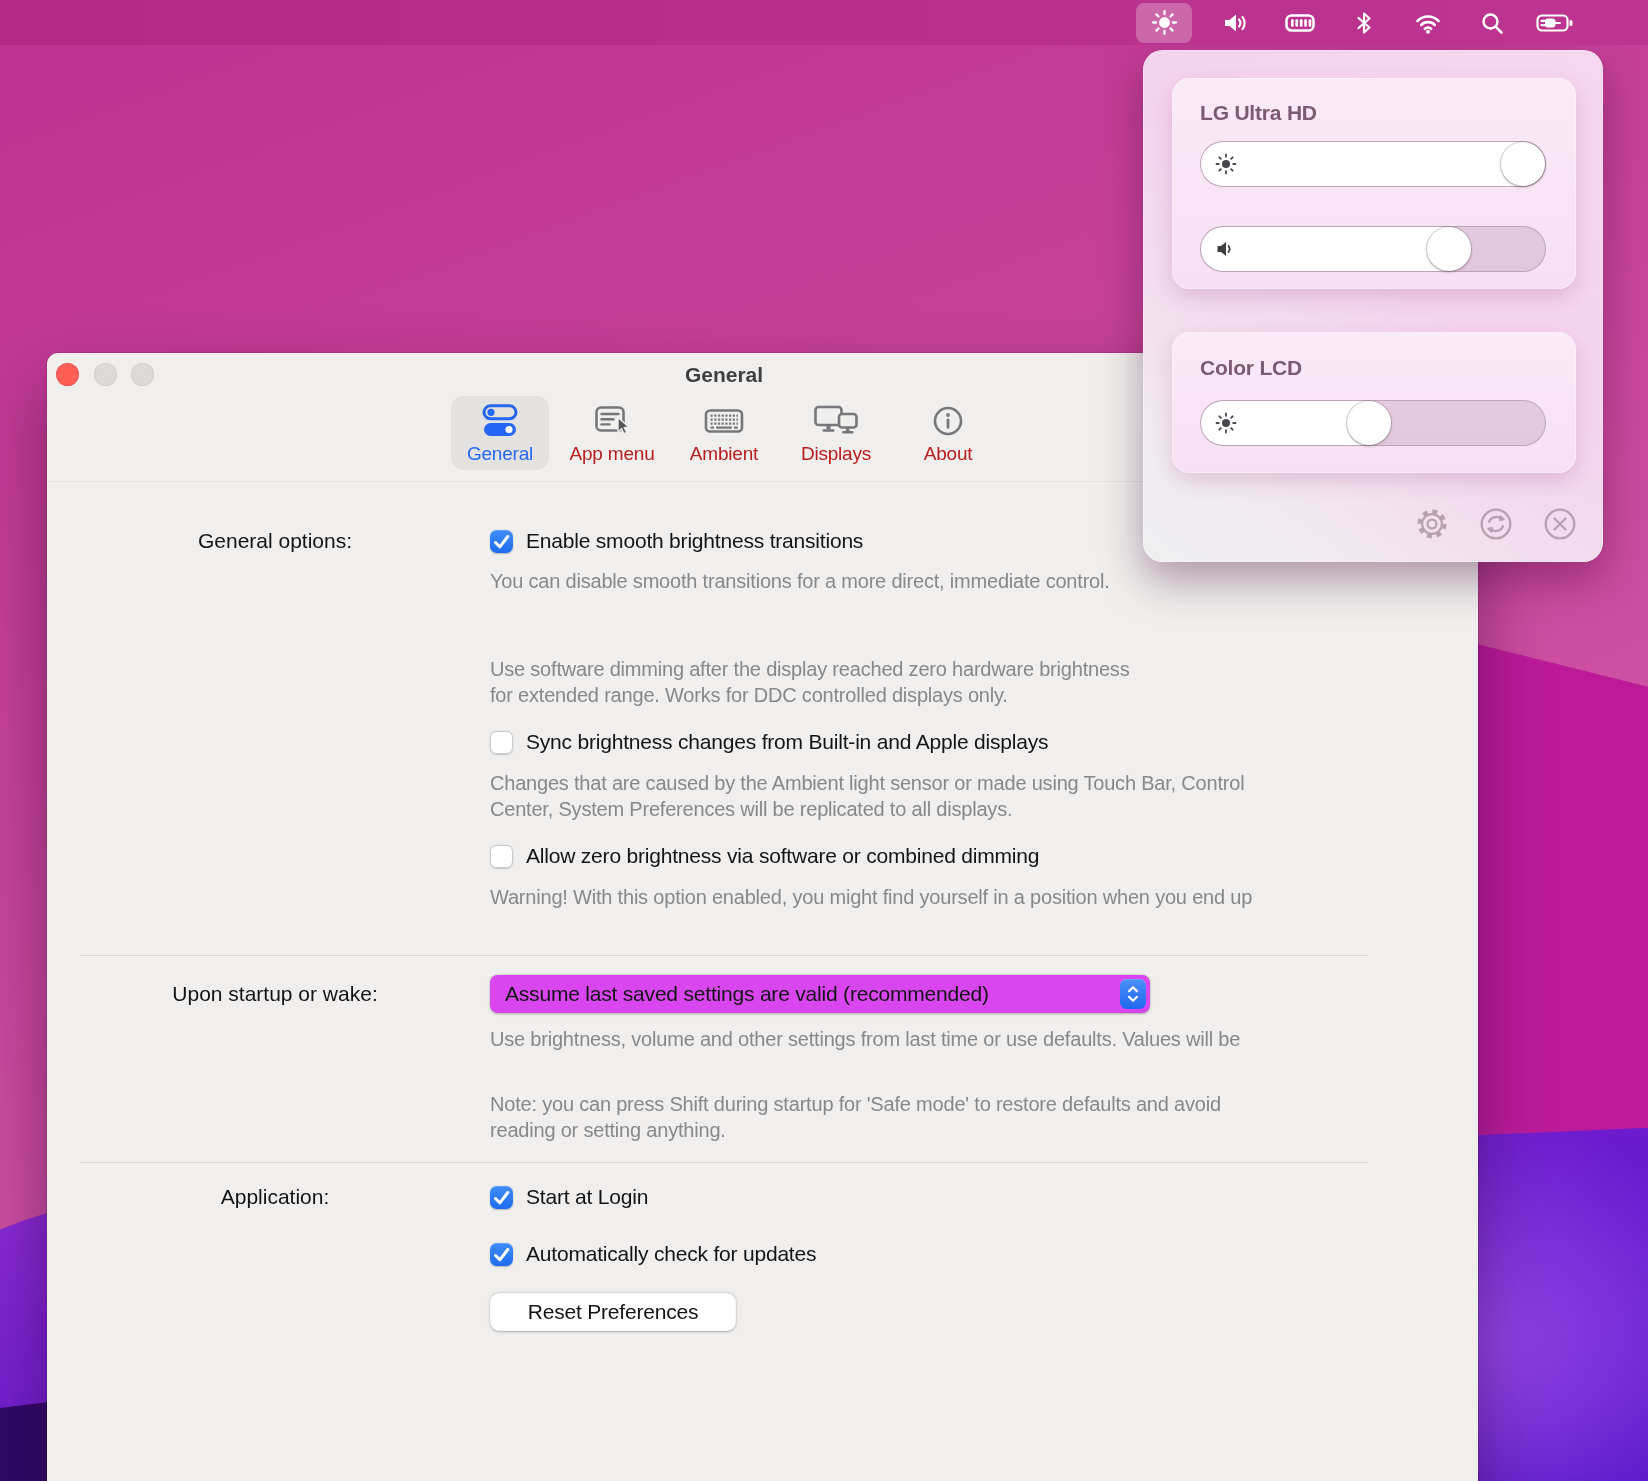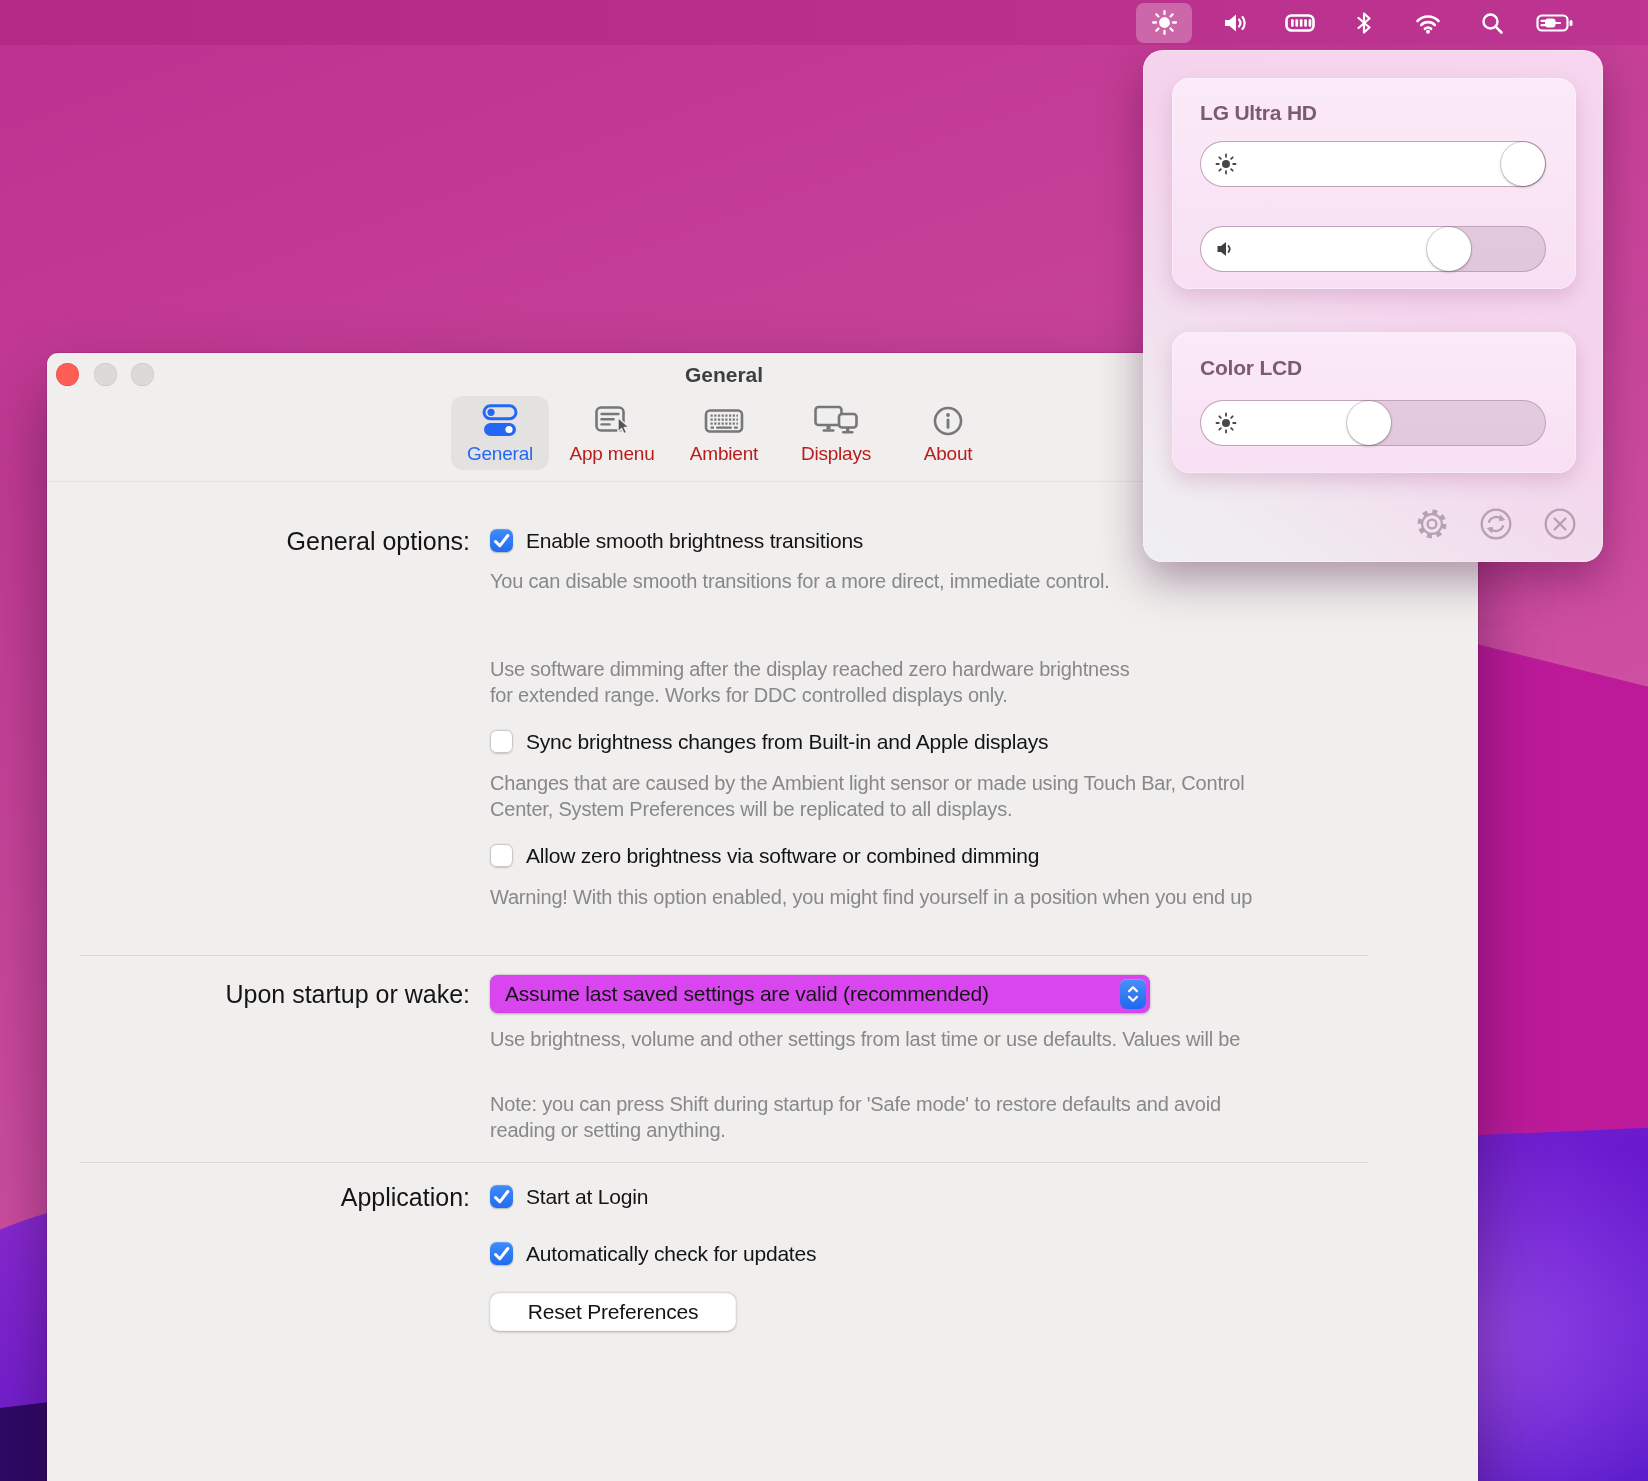--- a/index.html
+++ b/index.html
@@ -39,23 +39,23 @@
   .toolbar{position:absolute;top:43px;left:33px;width:1288px;display:flex;justify-content:center;gap:14px;}
   .tb-btn{width:98px;height:74px;border-radius:12px;display:flex;flex-direction:column;
     align-items:center;justify-content:center;gap:3px;}
   .tb-btn.selected{background:#e3e2e1;}
   .tb-icon{height:38px;display:flex;align-items:center;justify-content:center;}
   .tb-label{font-size:19px;color:#b91c1c;letter-spacing:-.2px;}
   .tb-btn.selected .tb-label{color:#2567f5;}
   .header-sep{position:absolute;top:128px;left:0;right:0;height:1px;background:#e3e2e0;}
 
   .content{position:absolute;left:33px;top:128px;width:1288px;height:956px;}
-  .col-label{position:absolute;left:0;width:390px;text-align:right;
-    font-size:25px;line-height:24px;color:#141416;}
-  .cb-row{position:absolute;left:410px;display:flex;align-items:flex-start;gap:13px;}
+  .col-label{position:absolute;left:0;width:390px;text-align:center;
+    font-size:21px;line-height:24px;color:#141416;}
+  .cb-row{position:absolute;left:410px;display:flex;align-items:center;gap:13px;}
   .checkbox{width:23px;height:23px;border-radius:6.5px;display:flex;align-items:center;justify-content:center;}
   .checkbox[data-checked="true"]{background:linear-gradient(180deg,#3f8cf9,#1f6cf0);
     box-shadow:inset 0 .5px 0 rgba(255,255,255,.4),0 .5px 1.5px rgba(0,0,0,.25);}
   .checkbox[data-checked="false"]{background:#fff;
     box-shadow:inset 0 0 0 1px #c8c8c8,0 .5px 1.5px rgba(0,0,0,.18);}
   .checkbox svg{display:none;}
   .checkbox[data-checked="true"] svg{display:block;}
   .cb-label{font-size:21px;line-height:24px;color:#141416;letter-spacing:-.2px;}
   .help{position:absolute;left:410px;font-size:20px;line-height:26px;color:#87878c;letter-spacing:-.2px;}
   .divider{position:absolute;left:0;width:1288px;height:1px;background:#d9d8d6;}

